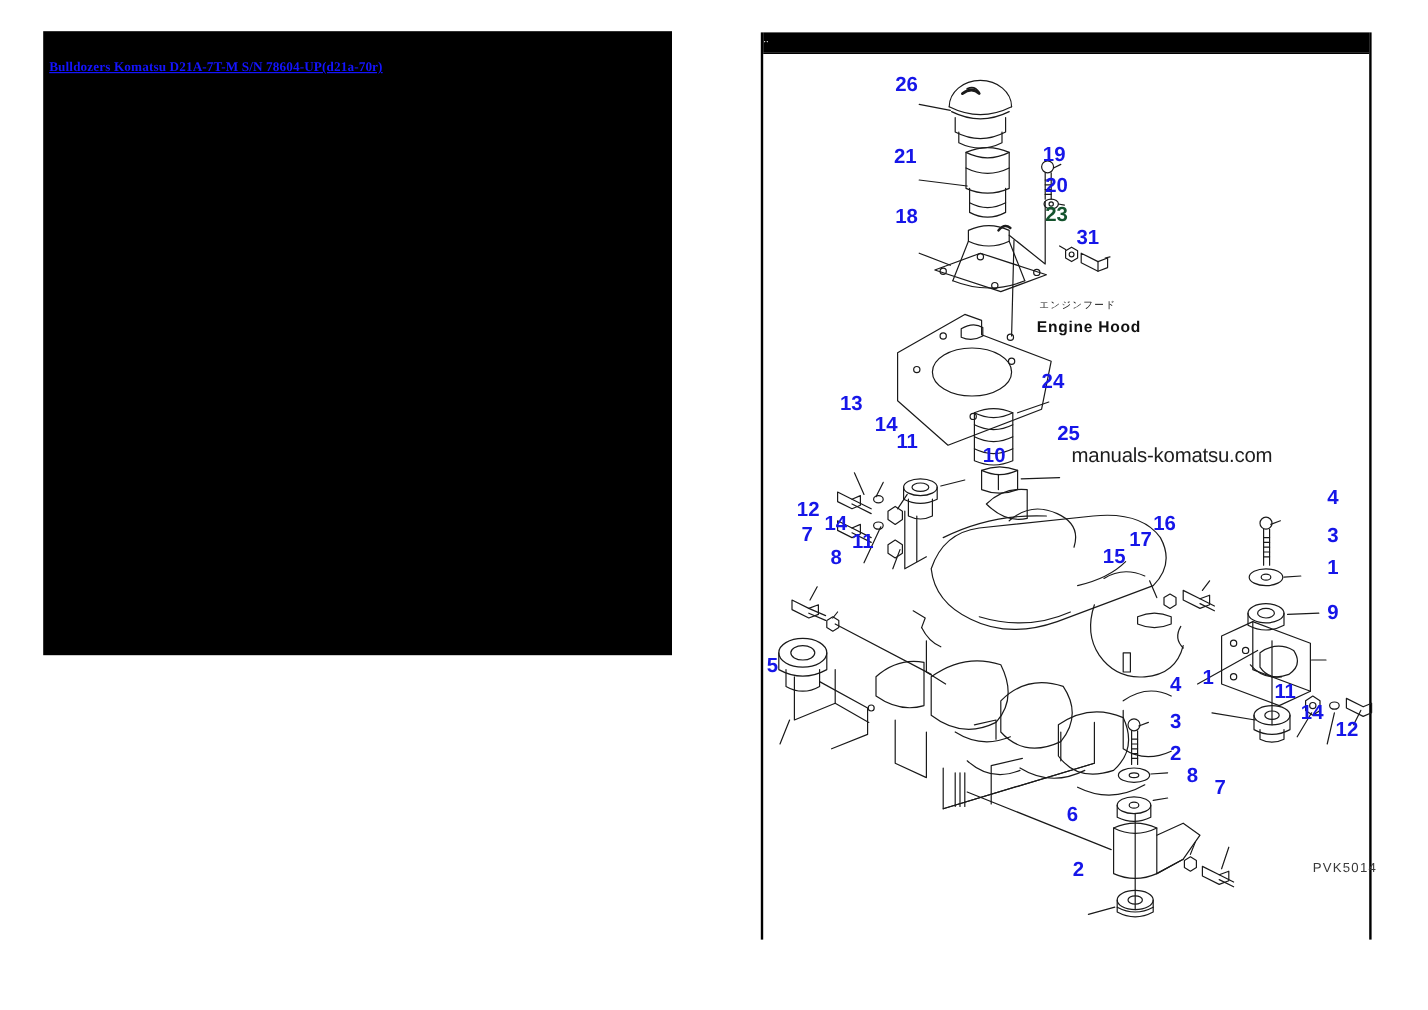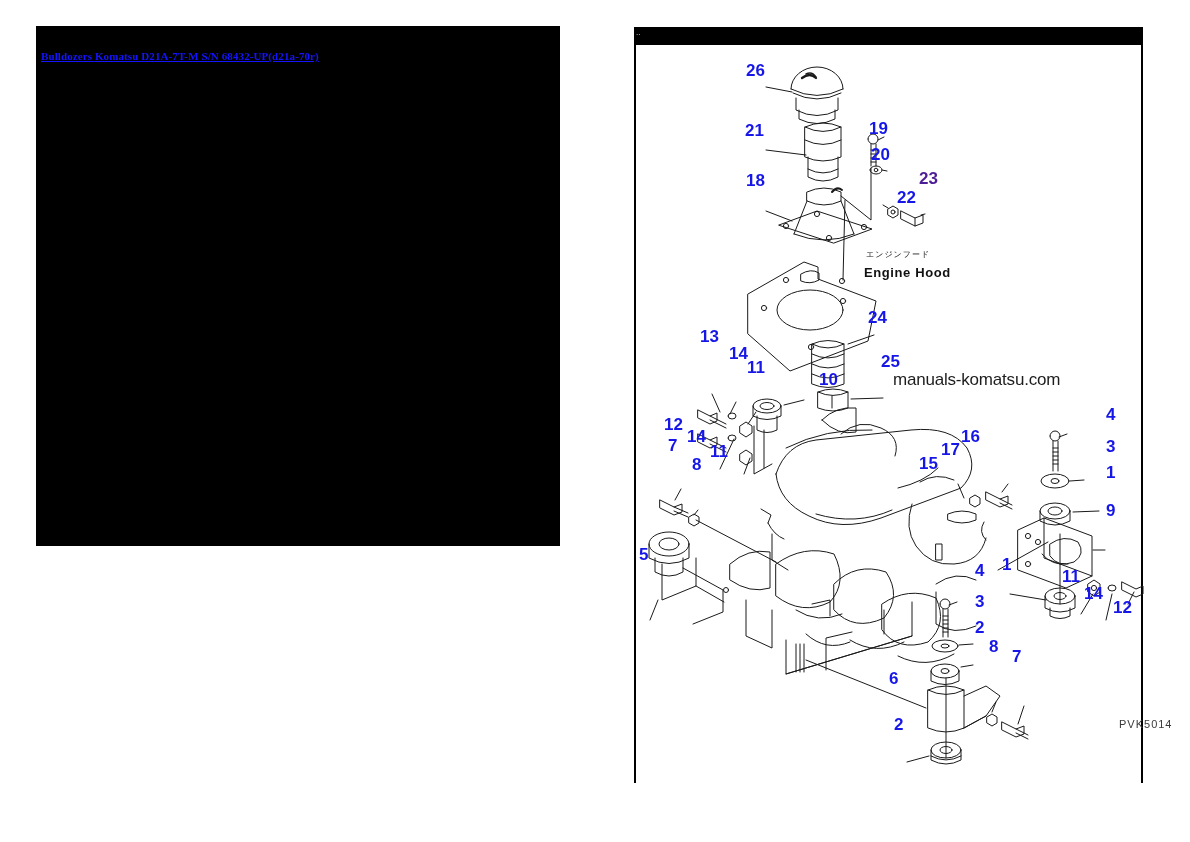--- a/index.html
+++ b/index.html
@@ -34,21 +34,21 @@
   #watermark{position:absolute;color:#1d1d1d;font-family:"Liberation Sans",sans-serif;
              font-size:17px;letter-spacing:-.2px;}
   #drawing-code{position:absolute;color:#3a3a3a;font-family:"Liberation Sans",sans-serif;
                 font-size:11px;letter-spacing:1px;}
   #corner-mark{position:absolute;color:#d8d8d8;font-size:9px;}
 </style>
 </head>
 <body>
 
 <div id="left-panel"></div>
-<a id="catalog-link" href="#">Bulldozers Komatsu D21A-7T-M S/N 68432-UP(d21a-70r)</a>
+<a id="catalog-link" href="#">Bulldozers Komatsu D21A-7T-M S/N 78604-UP(d21a-70r)</a>
 
 <div id="diagram-frame">
   <div id="frame-topbar"></div>
   <div id="frame-underline"></div>
 
   <svg id="diagram-svg" viewBox="0 0 509 739" xmlns="http://www.w3.org/2000/svg">
     <g fill="none" stroke="#1a1a1a" stroke-width="1" stroke-linecap="round" stroke-linejoin="round">
 
       <path d="M155 45 a26 22 0 0 1 52 0"></path>
       <path d="M155 45 q26 13 52 0"></path>
@@ -269,30 +269,30 @@
       <path d="M388 662 l-6 18"></path>
     </g>
   </svg>
 
   <span id="corner-mark">..</span>
 </div>
 
 <div class="anno" id="anno-jp" style="left:866px;top:249px;">エンジンフード</div>
 <div class="anno" id="anno-en" style="left:864px;top:265px;">Engine Hood</div>
 <div id="watermark" style="left:893px;top:370px;">manuals-komatsu.com</div>
-<div id="drawing-code" style="left:1094px;top:718px;margin-left:25px;">PVK5014</div>
+<div id="drawing-code" style="left:1094px;top:718px;">PVK5014</div>
 
 <div id="callout-layer">
     <div class="callout" style="left: 746px; top: 62px; color: rgb(22, 22, 232);">26</div>
     <div class="callout" style="left: 745px; top: 122px; color: rgb(22, 22, 232);">21</div>
     <div class="callout" style="left: 869px; top: 120px; color: rgb(22, 22, 232);">19</div>
     <div class="callout" style="left: 871px; top: 146px; color: rgb(22, 22, 232);">20</div>
     <div class="callout" style="left: 746px; top: 172px; color: rgb(22, 22, 232);">18</div>
-    <div class="callout" style="left: 871px; top: 170px; color: #4c1d95; padding-left: 48px;">23</div>
-    <div class="callout" style="left: 897px; top: 189px; color: rgb(22, 22, 232);">22</div>
+    <div class="callout" style="left: 871px; top: 170px; color: #14532d;">23</div>
+    <div class="callout" style="left: 897px; top: 189px; color: rgb(22, 22, 232);">31</div>
     <div class="callout" style="left: 868px; top: 309px; color: rgb(22, 22, 232);">24</div>
     <div class="callout" style="left: 881px; top: 353px; color: rgb(22, 22, 232);">25</div>
     <div class="callout" style="left: 700px; top: 328px; color: rgb(22, 22, 232);">13</div>
     <div class="callout" style="left: 729px; top: 345px; color: rgb(22, 22, 232);">14</div>
     <div class="callout" style="left: 747px; top: 359px; color: rgb(22, 22, 232);">11</div>
     <div class="callout" style="left: 791px; top: 371px; color: rgb(22, 22, 232); margin-left: 28px;">10</div>
     <div class="callout" style="left: 664px; top: 416px; color: rgb(22, 22, 232);">12</div>
     <div class="callout" style="left: 687px; top: 428px; color: rgb(22, 22, 232);">14</div>
     <div class="callout" style="left: 668px; top: 437px; color: rgb(22, 22, 232);">7</div>
     <div class="callout" style="left: 710px; top: 443px; color: rgb(22, 22, 232);">11</div>

